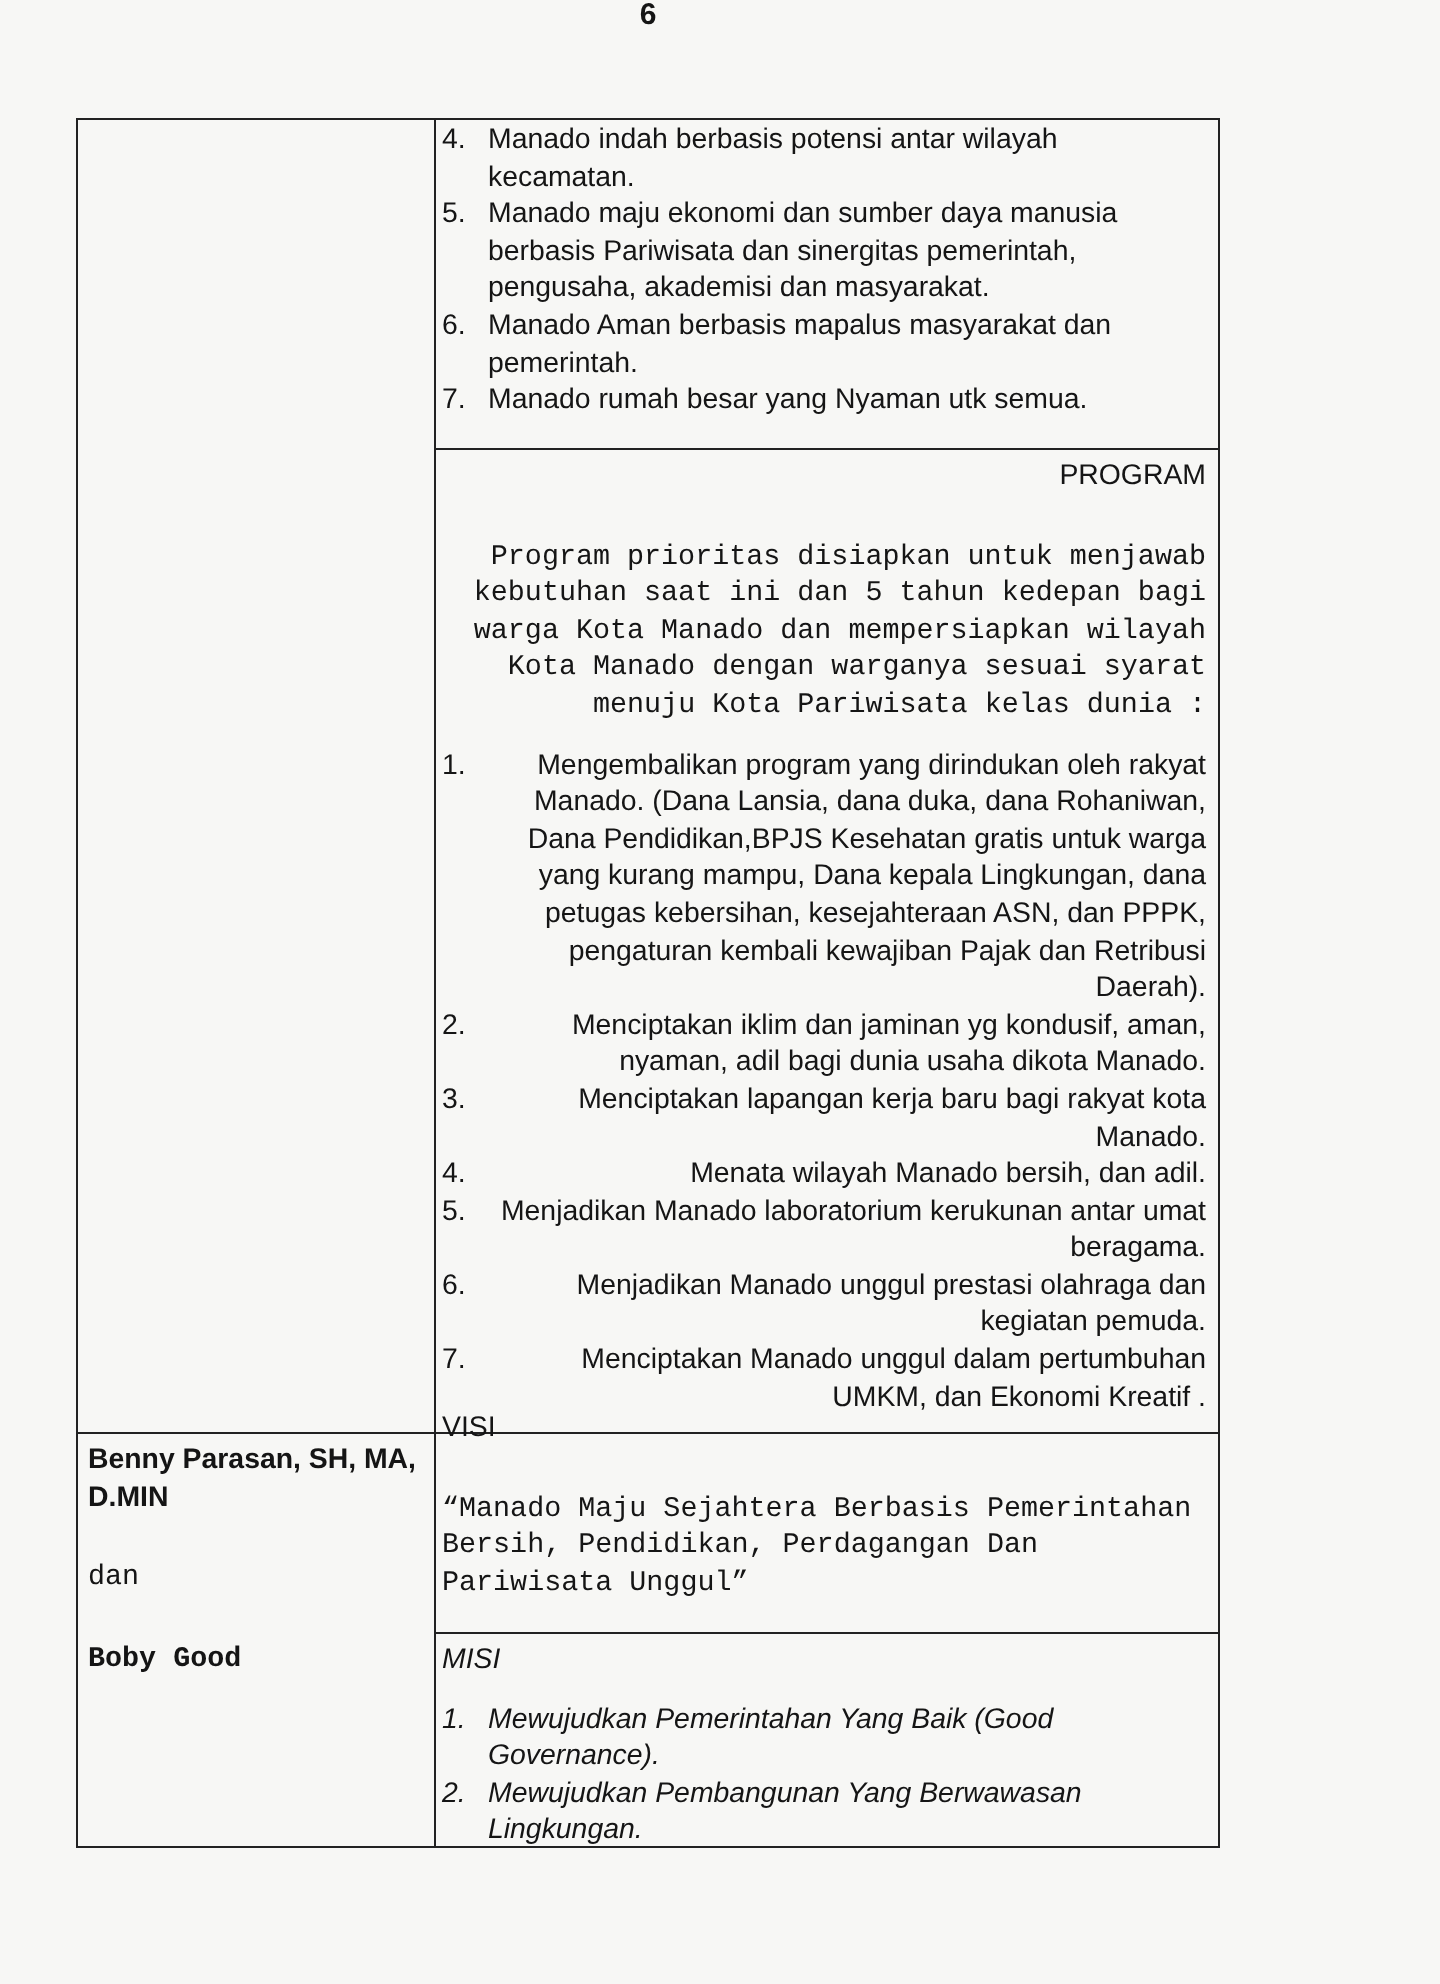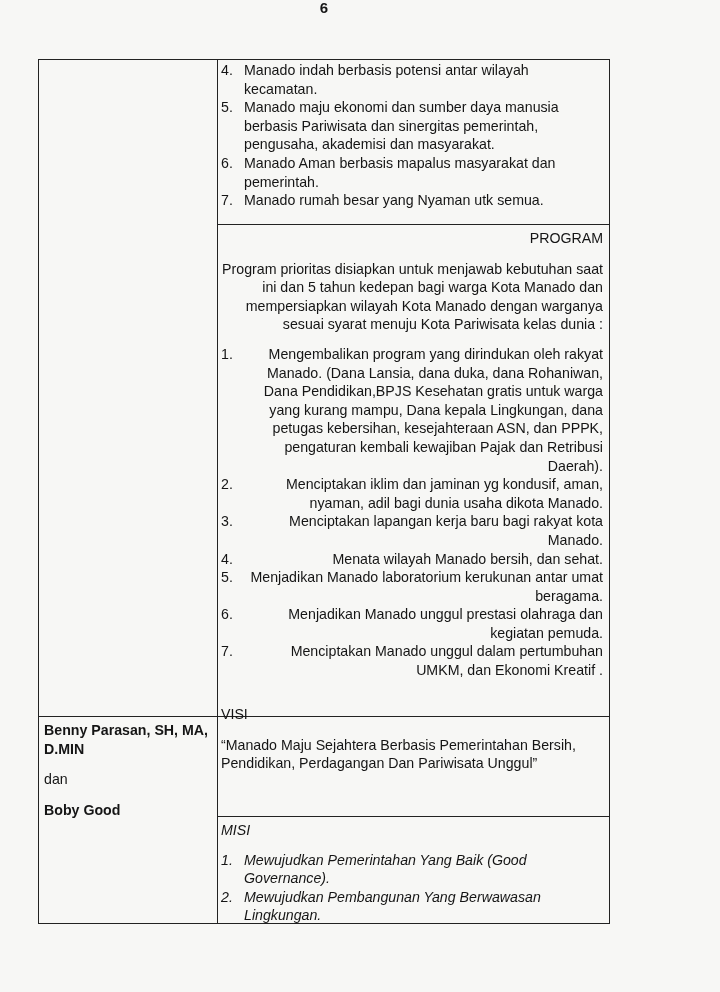--- a/index.html
+++ b/index.html
@@ -24,21 +24,21 @@
   .hline { position: absolute; height: 0; border-top: 1.5px solid #222; }
   .cell {
     position: absolute; box-sizing: border-box;
     font-size: 14.2px; line-height: 18.6px;
   }
   .right { left: 182px; width: 386px; padding: 0 4px 0 0; }
   ol { margin: 0; padding: 0; list-style: none; }
   ol li { position: relative; padding-left: 23px; }
   ol li .num { position: absolute; left: 0; top: 0; }
   .label { display: block; }
-  .para { margin-top: 12px; }
+  .para { margin-top: 22px; font-family: Liberation Mono, monospace; }
   .list-gap { margin-top: 11px; }
   .name { font-weight: bold; }
   .left { left: 5px; width: 170px; }
 </style>
 </head>
 <body>
 
 <div class="page-number">6</div>
 
 <div class="doc-table">
@@ -56,21 +56,21 @@
     </ol>
   </div>
 
   <div class="cell right" style="top:169px;text-align:right;">
     <span class="label">PROGRAM</span>
     <div class="para">Program prioritas disiapkan untuk menjawab kebutuhan saat ini dan 5 tahun kedepan bagi warga Kota Manado dan mempersiapkan wilayah Kota Manado dengan warganya sesuai syarat menuju Kota Pariwisata kelas dunia :</div>
     <ol class="list-gap">
       <li><span class="num">1.</span><span>Mengembalikan program yang dirindukan oleh rakyat Manado. (Dana Lansia, dana duka, dana Rohaniwan, Dana Pendidikan,BPJS Kesehatan gratis untuk warga yang kurang mampu, Dana kepala Lingkungan, dana petugas kebersihan, kesejahteraan ASN, dan PPPK, pengaturan kembali kewajiban Pajak dan Retribusi Daerah).</span></li>
       <li><span class="num">2.</span><span>Menciptakan iklim dan jaminan yg kondusif, aman, nyaman, adil bagi dunia usaha dikota Manado.</span></li>
       <li><span class="num">3.</span><span>Menciptakan lapangan kerja baru bagi rakyat kota Manado.</span></li>
-      <li><span class="num">4.</span><span>Menata wilayah Manado bersih, dan sehat.</span></li>
+      <li><span class="num">4.</span><span>Menata wilayah Manado bersih, dan adil.</span></li>
       <li><span class="num">5.</span><span>Menjadikan Manado laboratorium kerukunan antar umat beragama.</span></li>
       <li><span class="num">6.</span><span>Menjadikan Manado unggul prestasi olahraga dan kegiatan pemuda.</span></li>
       <li><span class="num">7.</span><span>Menciptakan Manado unggul dalam pertumbuhan UMKM, dan Ekonomi Kreatif .</span></li>
     </ol>
   </div>
 
   <div class="cell left" style="top:661px;">
     <div class="name">Benny Parasan, SH, MA, D.MIN</div>
     <div class="para">dan</div>
     <div class="para name">Boby Good</div>

